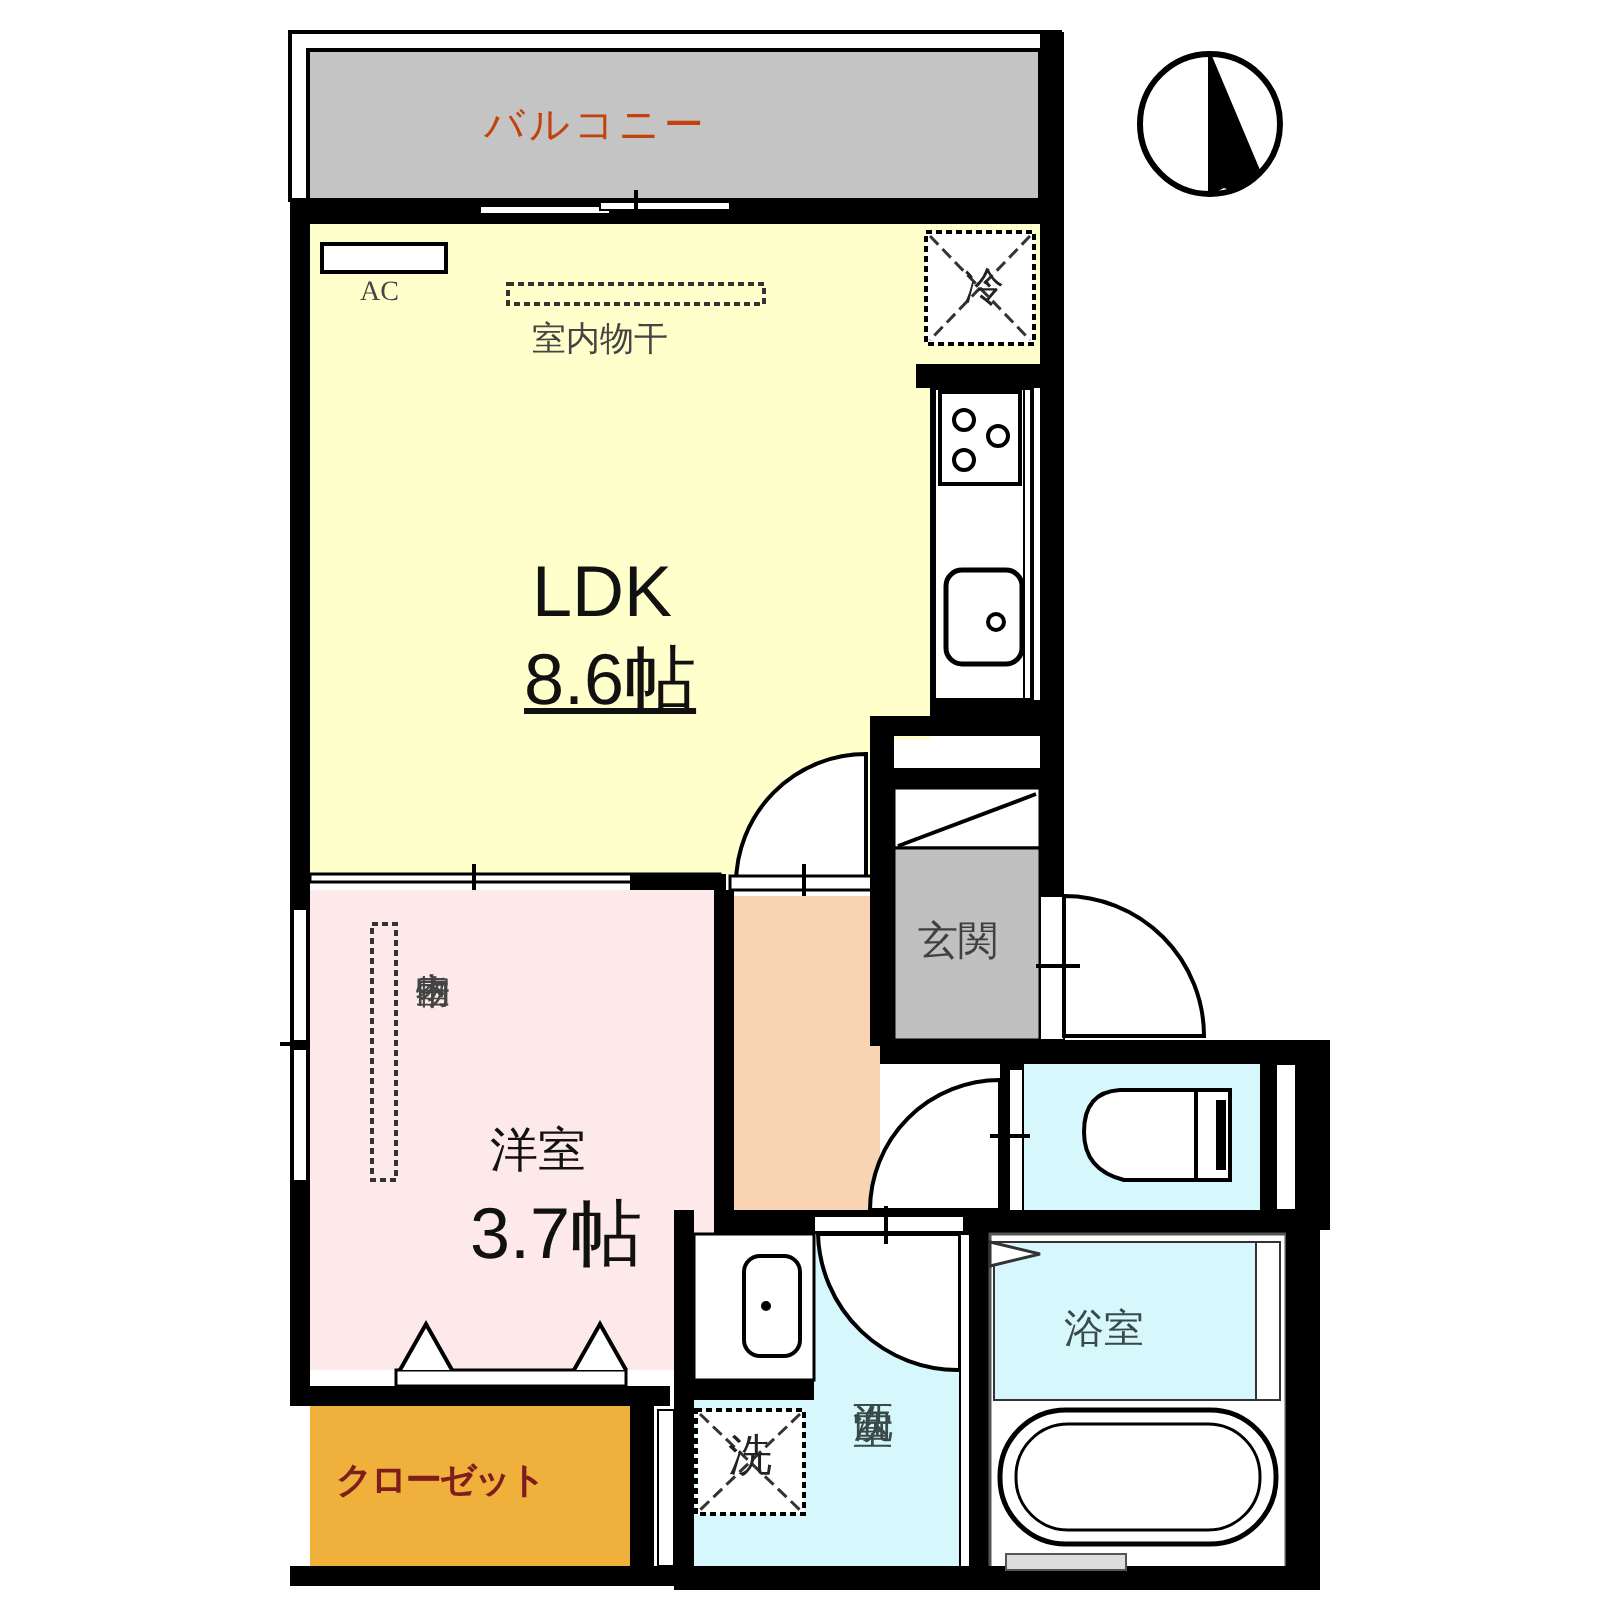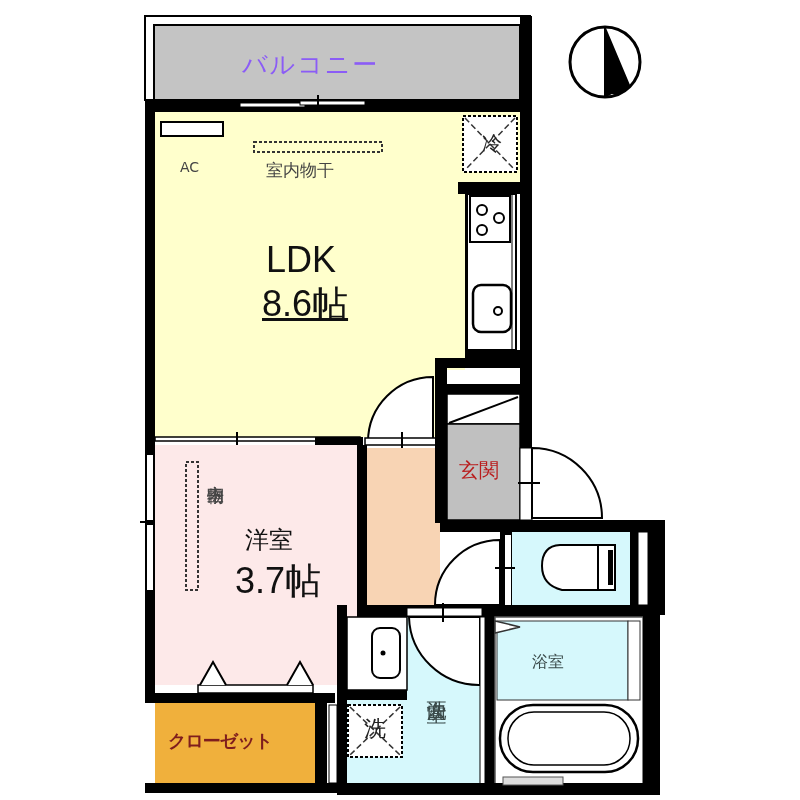--- a/index.html
+++ b/index.html
@@ -1,20 +1,20 @@
 <!DOCTYPE html>
 <html><head>
   <meta charset="utf-8">
   <style>
     html, body { margin: 0; padding: 0; background: #ffffff; }
     body { width: 800px; height: 800px; overflow: hidden; position: relative; }
     #plan { position: absolute; left: 0; top: 0; width: 800px; height: 800px; }
     .lbl { position: absolute; font-family: "DejaVu Sans", sans-serif; color: #2b2b2b; white-space: nowrap; line-height: 1; }
-    .big { font-family: "Liberation Sans", "DejaVu Sans", sans-serif; color: #111; font-size: 36px; }
-    .mid { font-size: 19px; color: #b91c1c; }
+    .big { font-family: "Liberation Sans", "DejaVu Sans", sans-serif; color: #111; font-size: 36px; margin-top: 36px; }
+    .mid { font-size: 19px; color: #404040; }
     .sm { font-size: 14px; color: #444; }
     .vert { writing-mode: vertical-rl; text-orientation: upright; letter-spacing: 1px; }
   </style>
 </head>
 <body>
 
 <svg id="plan" viewBox="0 0 800 800" xmlns="http://www.w3.org/2000/svg">
 
   <g>
     <circle cx="605" cy="62" r="35" fill="#fff" stroke="#000" stroke-width="3"></circle>
@@ -182,33 +182,33 @@
   <path d="M495 621 L495 633 L520 627 Z" fill="#fff" stroke="#333" stroke-width="1.5"></path>
   <g>
     <rect x="500" y="705" width="138" height="67" rx="33" fill="#fff" stroke="#000" stroke-width="2.5"></rect>
     <rect x="508" y="712" width="122" height="53" rx="26" fill="#fff" stroke="#000" stroke-width="1.5"></rect>
   </g>
   <rect x="643" y="610" width="17" height="183" fill="#000"></rect>
   <rect x="337" y="783" width="323" height="12" fill="#000"></rect>
   <rect x="503" y="777" width="60" height="8" fill="#ddd" stroke="#555" stroke-width="1"></rect>
 </svg>
 
-<div class="lbl mid" style="left:242px; top:52px; font-size:25px; color:#8b5cf6; letter-spacing:2px;">バルコニー</div>
-
-<div class="lbl sm" style="left:180px; top:160px;">AC</div>
+<div class="lbl mid" style="left:242px; top:52px; font-size:20px; color:#c2410c; letter-spacing:2px;">バルコニー</div>
+
+<div class="lbl sm" style="left:180px; top:140px;font-family:Liberation Serif, serif;">AC</div>
 <div class="lbl sm" style="left:266px; top:162px; font-size:17px;">室内物干</div>
 <div class="lbl" style="left:482px; top:133px; font-size:20px; color:#222;">冷</div>
 
 <div class="lbl big" style="left:266px; top:242px;">LDK</div>
 <div class="lbl big" style="left:262px; top:286px;text-decoration:underline;">8.6帖</div>
 
 <div class="lbl big" style="left:245px; top:528px; font-size:24px;">洋室</div>
 <div class="lbl big" style="left:235px; top:563px;">3.7帖</div>
 <div class="lbl sm vert" style="left:207px; top:472px; font-size:17px;">室内物干</div>
 
 <div class="lbl mid" style="left:459px; top:460px; font-size:20px;">玄関</div>
 
 <div class="lbl" style="left:168px; top:732px; font-size:18px; font-weight:bold; color:#7f1d1d; letter-spacing:-1px;">クローゼット</div>
 
 <div class="lbl" style="left:364px; top:718px; font-size:22px; color:#222;">洗</div>
 <div class="lbl mid vert" style="left:427px; top:685px; font-size:20px; color:#3a4a4a;">洗面室</div>
 
-<div class="lbl mid" style="left:532px; top:654px; font-size:16px; color:#3a4a4a;">浴室</div>
+<div class="lbl mid" style="left:532px; top:654px; font-size:20px; color:#3a4a4a;">浴室</div>
 
 </body></html>

